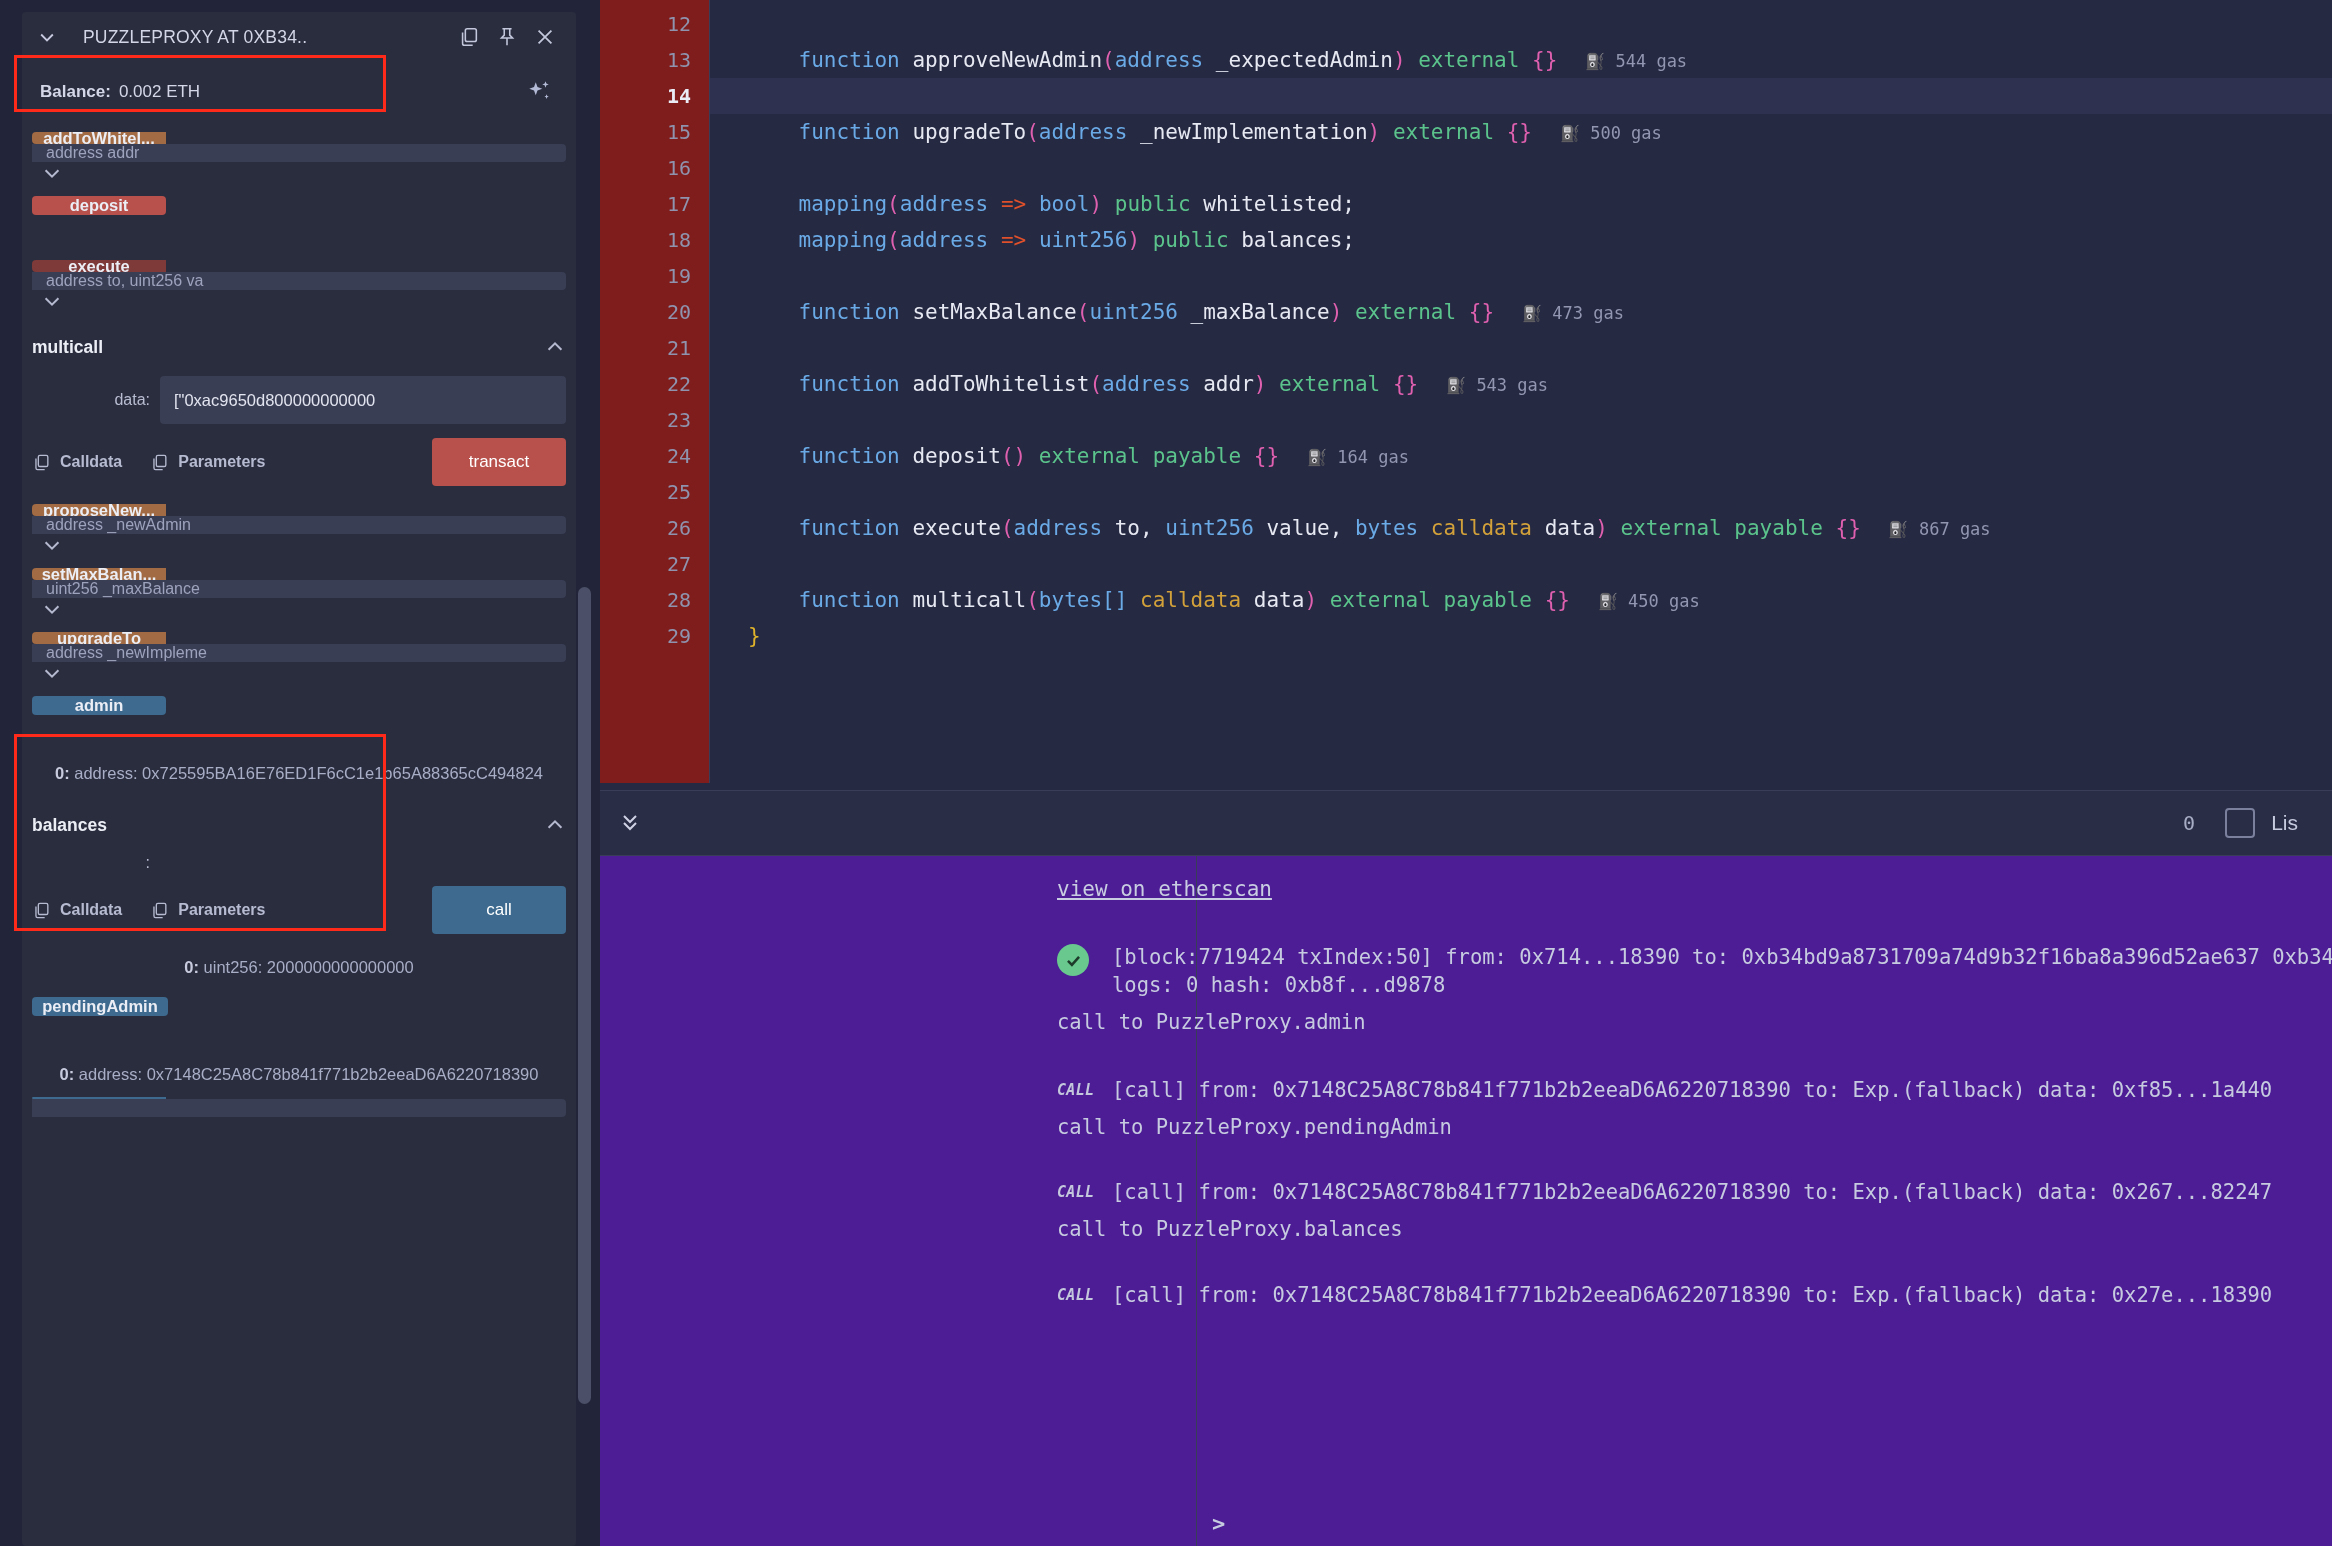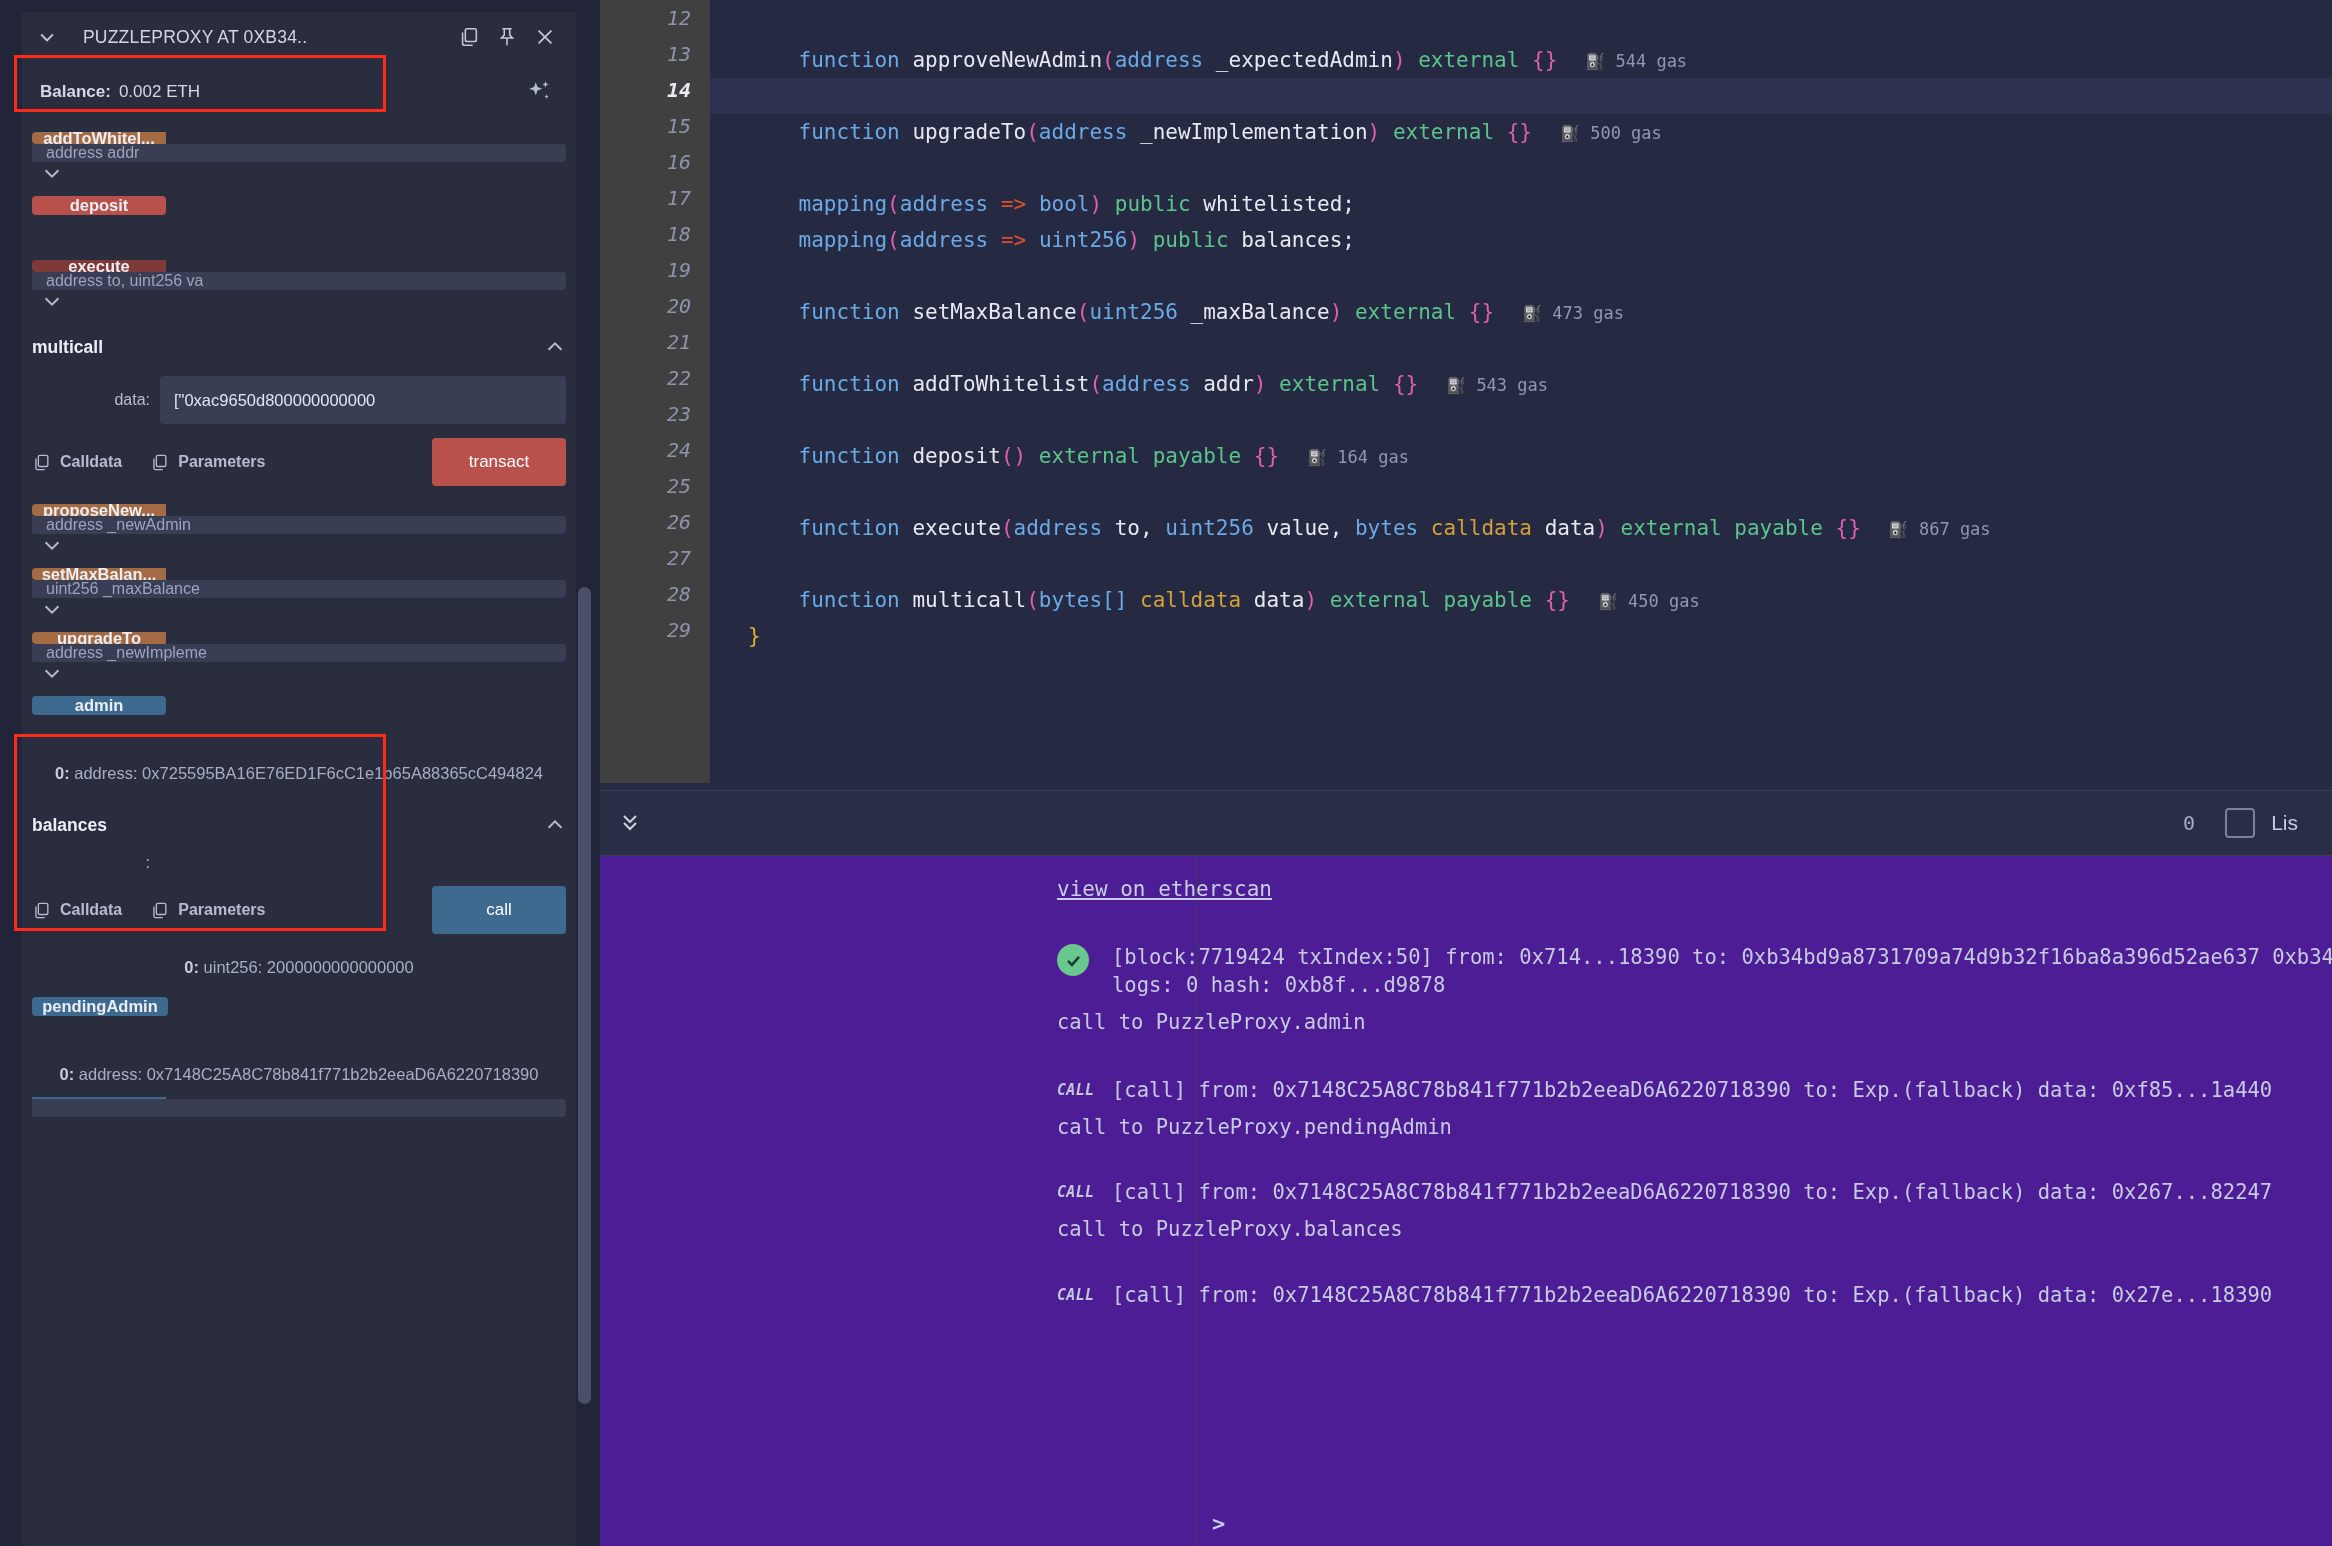--- a/index.html
+++ b/index.html
@@ -204,25 +204,24 @@
   
   .editor {
     height: 790px;
     background: #262942;
     display: flex;
     position: relative;
     overflow: hidden;
   }
   .gutter {
     width: 110px; flex: 0 0 110px;
-    background: #404040;
-    padding-top: 0;
+    background: #7f1d1d;
+    padding-top: 6px;
     text-align: right;
     border-right: 1px solid #3a3d57;
-    font-style: italic;
   }
   .gutter .ln {
     height: 36px; line-height: 36px;
     padding-right: 18px;
     color: #8f93ad;
     font-family: "DejaVu Sans Mono", monospace;
     font-size: 20px;
   }
   .gutter .ln.cur { color: #e9ebf5; font-weight: bold; }
   .code {

